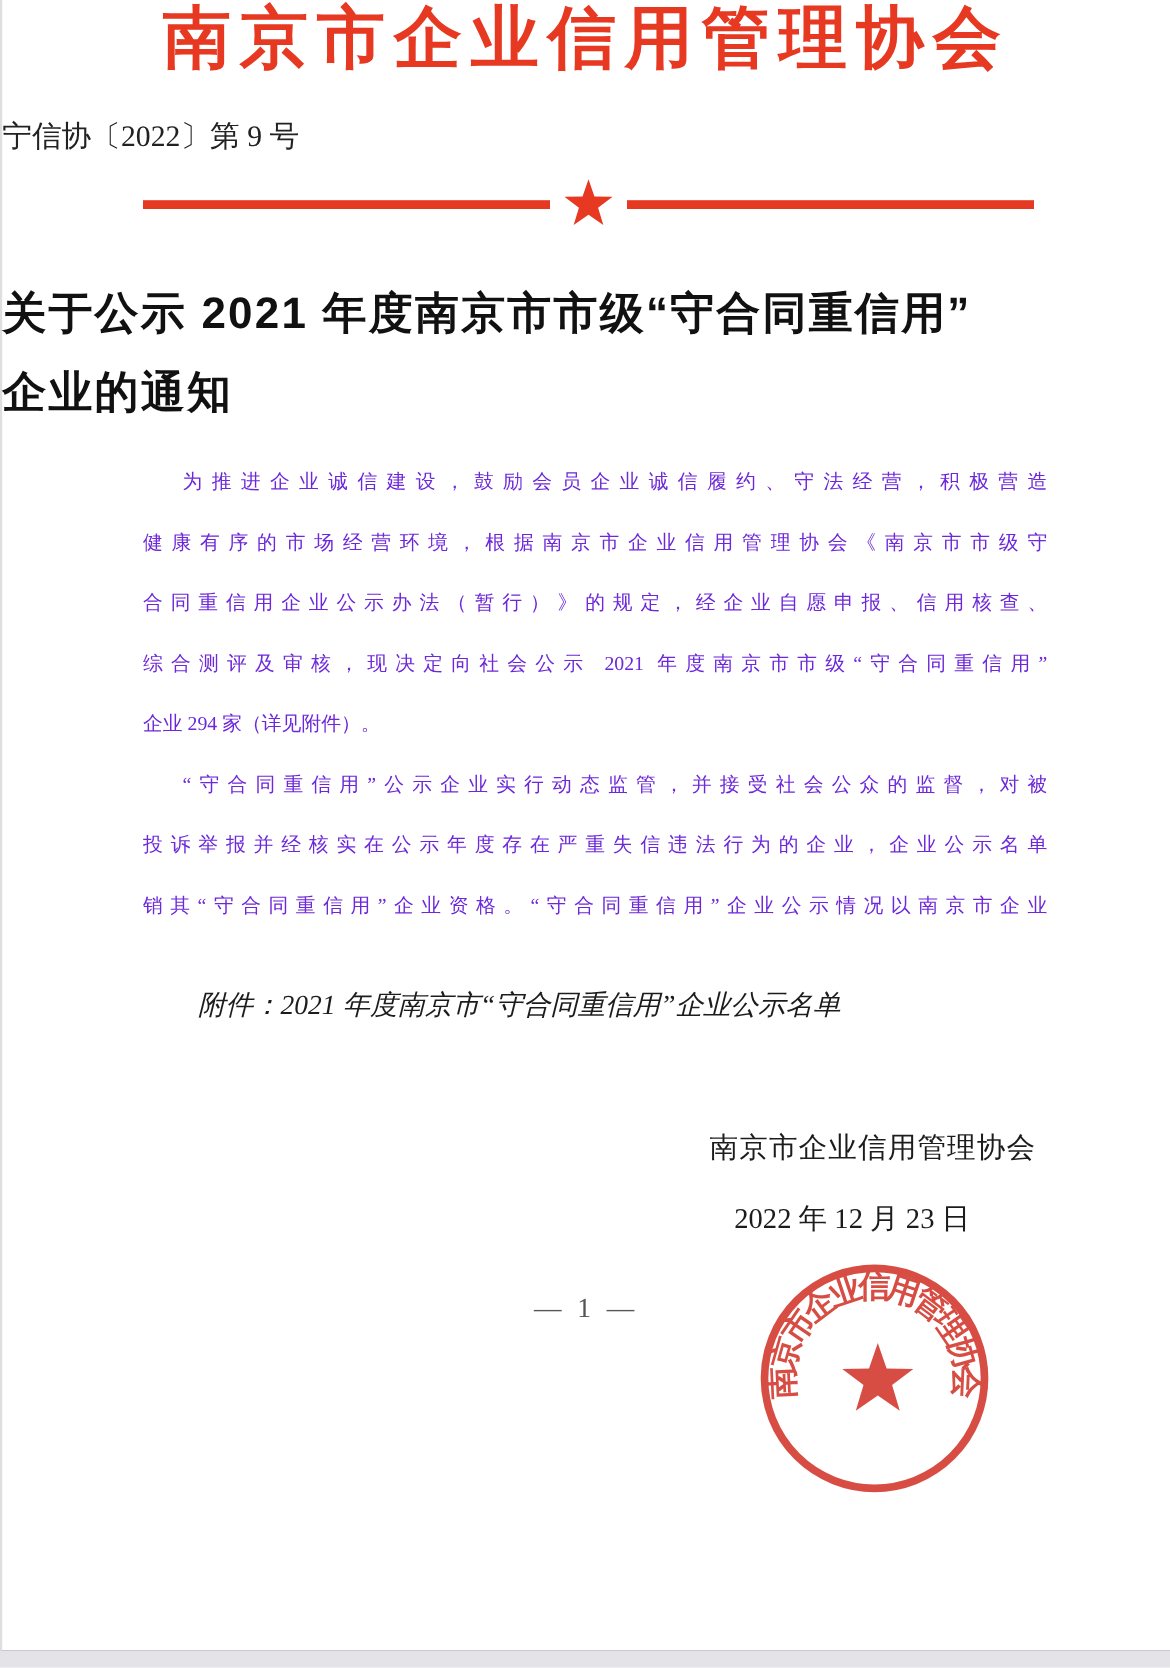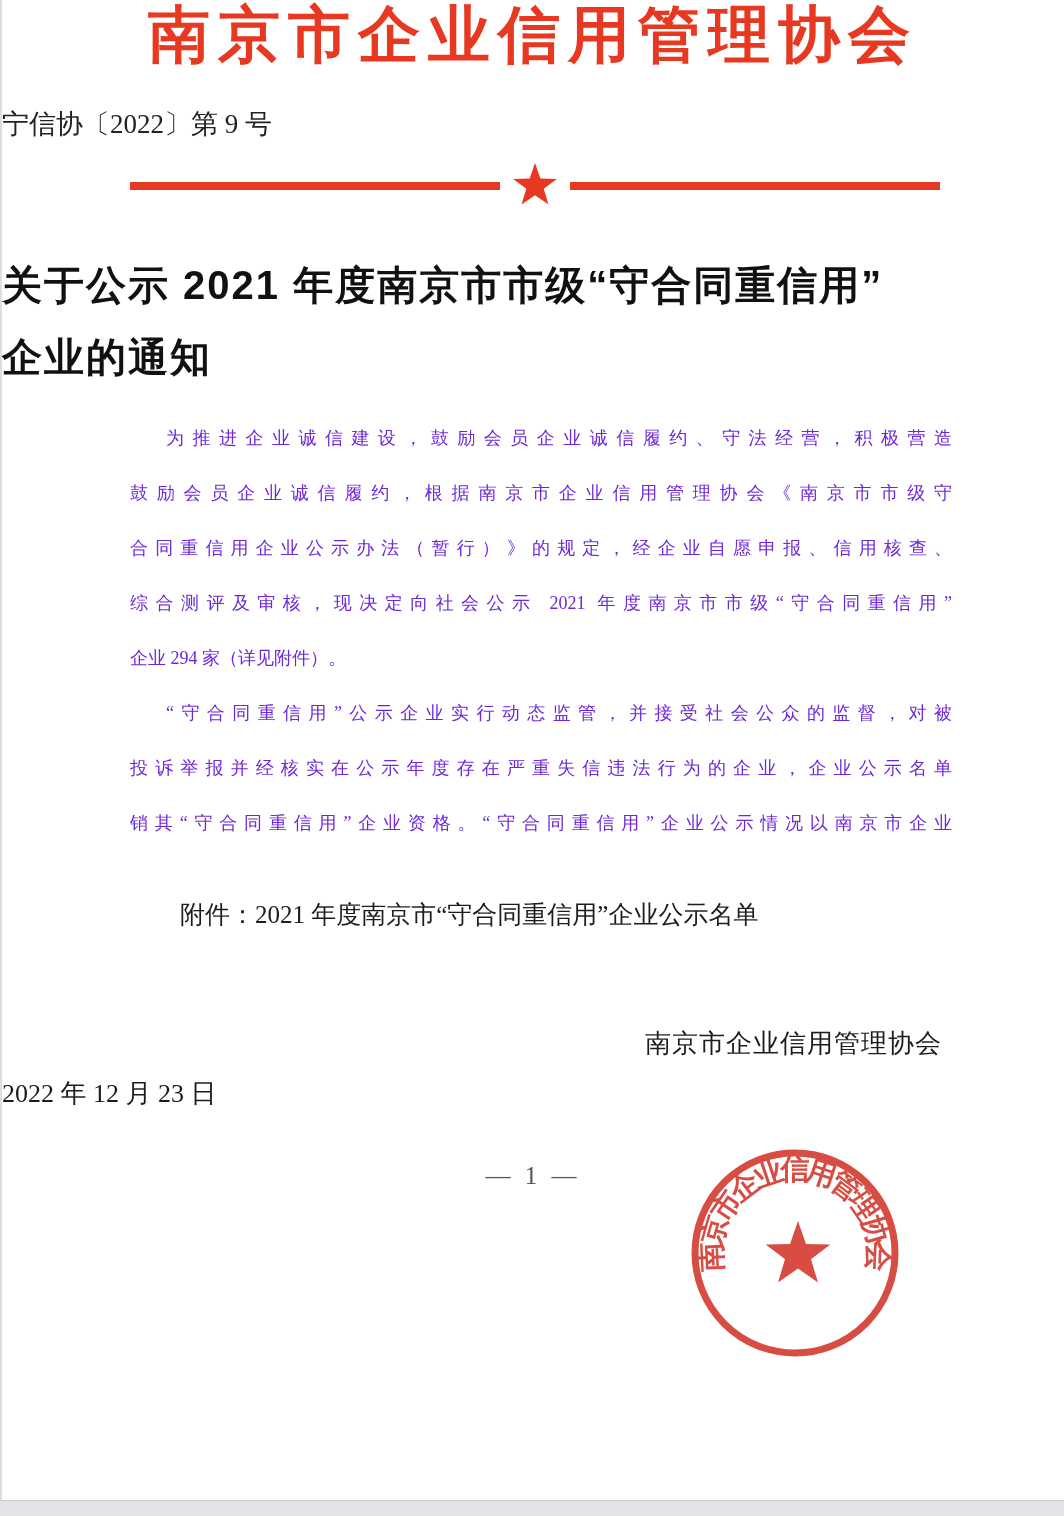--- a/index.html
+++ b/index.html
@@ -63,32 +63,33 @@
   }
   .bline.fill { text-align:justify; text-align-last:justify; white-space:normal; }
   .bline.fill::after { content:""; display:inline-block; width:100%; height:0; }
   .bline.indent { text-indent:2em; }
   .attachment {
     margin:36px 124px 0 128px;
     font-size:25px;
     line-height:55px;
     text-indent:2em;
     white-space:nowrap;
+    font-style:italic;
   }
   .sig-org {
     margin-top:84px;
     text-align:right;
     padding-right:122px;
     font-size:26px;
     line-height:36px;
     letter-spacing:1px;
   }
   .sig-date {
-    margin-top:14px;
-    text-align:left;
+    margin-top:28px;
+    text-align:right;
     padding-right:182px;
     font-size:26px;
     line-height:36px;
   }
   .page-number {
     margin-top:50px;
     text-align:center;
     font-size:25px;
     color:#555;
     letter-spacing:4px;
@@ -123,21 +124,21 @@
       </svg>
     </div>
     <div class="ruler-line"></div>
   </div>
 
   <div class="notice-title">关于公示 2021 年度南京市市级“守合同重信用”</div>
   <div class="notice-title" style="margin-top:0;">企业的通知</div>
 
   <div class="body-block">
     <div class="bline fill indent">为推进企业诚信建设，鼓励会员企业诚信履约、守法经营，积极营造</div>
-    <div class="bline fill">鼓励会员企业诚信履约，根据南京市企业信用管理协会《南京市市级守</div>
+    <div class="bline fill">健康有序的市场经营环境，根据南京市企业信用管理协会《南京市市级守</div>
     <div class="bline fill">合同重信用企业公示办法（暂行）》的规定，经企业自愿申报、信用核查、</div>
     <div class="bline fill">综合测评及审核，现决定向社会公示 2021 年度南京市市级“守合同重信用”</div>
     <div class="bline">企业 294 家（详见附件）。</div>
 
     <div class="bline fill indent">“守合同重信用”公示企业实行动态监管，并接受社会公众的监督，对被</div>
     <div class="bline fill">投诉举报并经核实在公示年度存在严重失信违法行为的企业，企业公示名单</div>
     <div class="bline fill">销其“守合同重信用”企业资格。“守合同重信用”企业公示情况以南京市企业</div>
   </div>
 
   <div class="attachment">附件：2021 年度南京市“守合同重信用”企业公示名单</div>

